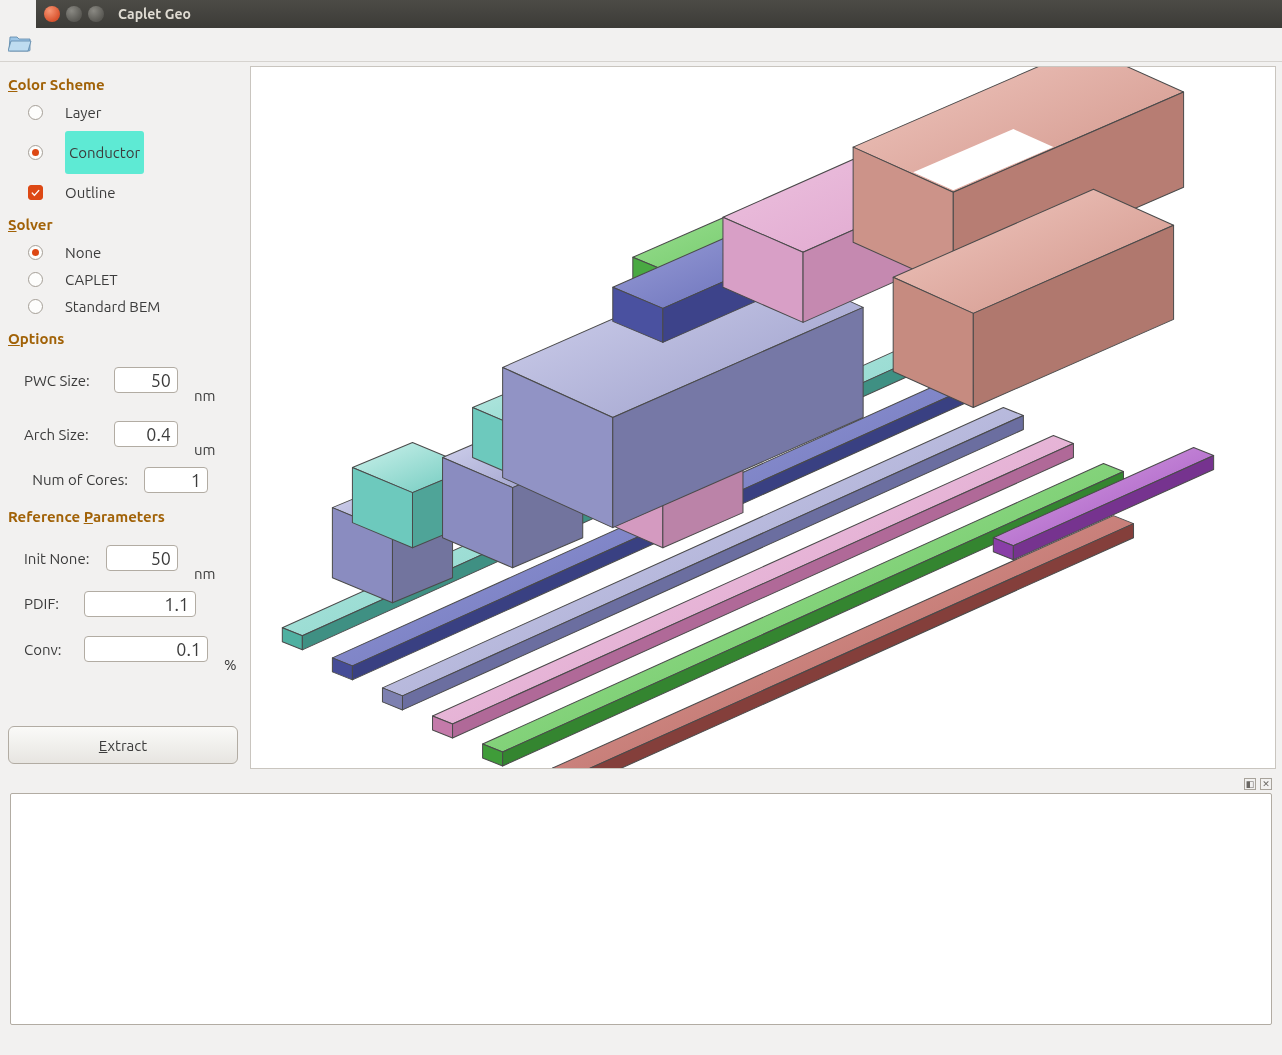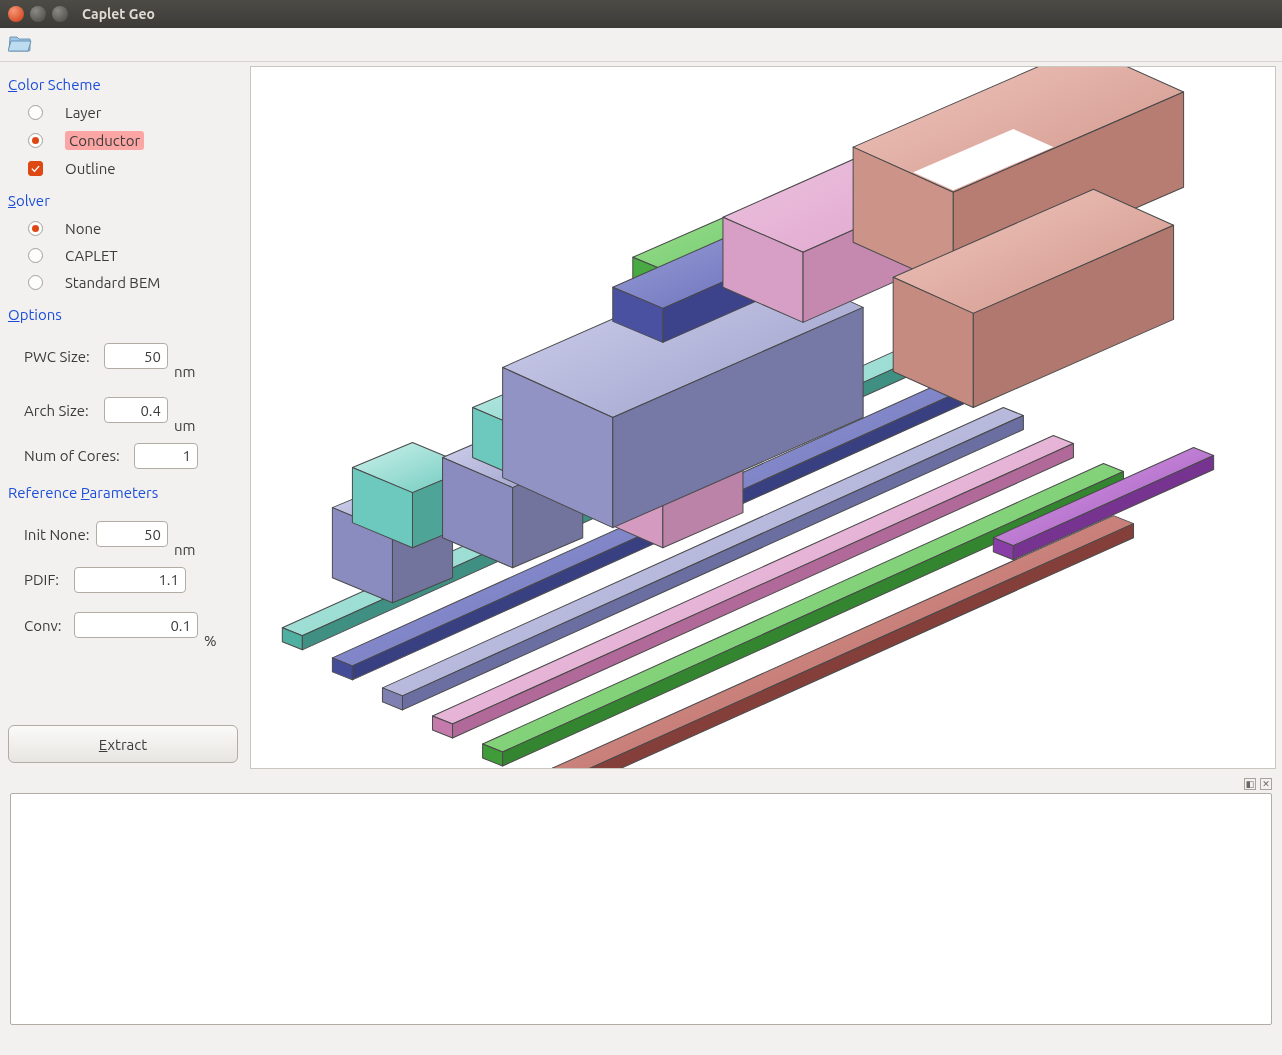--- a/index.html
+++ b/index.html
@@ -15,20 +15,21 @@
     flex-direction: column;
   }
   
   .titlebar {
     height: 28px;
     background: linear-gradient(to bottom, #4c4b46, #3c3b37);
     display: flex;
     align-items: center;
     padding: 0 8px;
     gap: 8px;
+    margin-left: 36px;
   }
   .window-controls { display: flex; gap: 6px; }
   .wc {
     width: 16px; height: 16px; border-radius: 50%;
     display: inline-block;
   }
   .wc-close { background: radial-gradient(circle at 35% 30%, #f79674, #d9532e 70%); }
   .wc-min   { background: radial-gradient(circle at 35% 30%, #8a8983, #5a5954 70%); }
   .wc-max   { background: radial-gradient(circle at 35% 30%, #8a8983, #5a5954 70%); }
   .title-text { color: #dfdbd2; font-weight: bold; font-size: 14px; margin-left: 6px; }
@@ -47,69 +48,69 @@
     flex: 1;
     display: flex;
     min-height: 0;
   }
   .sidebar {
     width: 246px;
     padding: 14px 8px 12px 8px;
     display: flex; flex-direction: column;
   }
   .group-header {
-    font-weight: normal;
-    color: #1d4ed8;
+    font-weight: bold;
+    color: #a16207;
     margin: 10px 0 6px 0;
   }
   .group-header:first-child { margin-top: 0; }
 
   .radio-row, .check-row {
     display: flex; align-items: center; gap: 22px;
     padding: 5px 0 5px 20px;
     cursor: pointer;
   }
   .radio {
     width: 15px; height: 15px; border-radius: 50%;
     border: 1px solid #a59f97; background: #fdfdfc;
     display: flex; align-items: center; justify-content: center;
   }
   .radio.checked::after {
     content: ""; width: 7px; height: 7px; border-radius: 50%;
     background: #dd4814;
   }
   .radio-label.highlight {
-    background: #fca5a5;
-    padding: 1px 4px; border-radius: 3px;
+    background: #5eead4;
+    padding: 13px 4px; border-radius: 3px;
   }
   .checkbox {
     width: 15px; height: 15px; border-radius: 3px;
     border: 1px solid #a59f97;
     background: #fdfdfc;
     display: flex; align-items: center; justify-content: center;
     font-size: 12px; color: #fff;
   }
   .checkbox.checked {
     background: #dd4814; border-color: #dd4814;
   }
   .checkbox.checked::after { content: "✓"; font-weight: bold; line-height: 1; }
 
   .form-row {
-    display: flex; align-items: center; gap: 6px;
+    display: flex; align-items: center; gap: 16px;
     padding: 3px 0 3px 16px;
   }
   .form-label { flex: 0 0 auto; }
   .form-input {
     border: 1px solid #b2aca3;
     border-radius: 4px;
     height: 26px;
     padding: 0 6px;
     text-align: right;
     font-family: inherit;
-    font-size: 15px;
+    font-size: 18px;
     color: #3c3c3c;
     background: #fff;
   }
   .unit { width: 26px; text-align: left; color: #3c3c3c; margin-top: 31px; }
 
   .buttons { margin-top: auto; padding-top: 50px; display: flex; flex-direction: column; gap: 10px; }
   .btn {
     height: 38px;
     border: 1px solid #b2aca3;
     border-radius: 6px;
@@ -204,21 +205,21 @@
       <span class="form-label" style="width:74px;">PWC Size:</span>
       <input class="form-input" style="width: 64px;" value="50">
       <span class="unit">nm</span>
     </div>
     <div class="form-row">
       <span class="form-label" style="width:74px;">Arch Size:</span>
       <input class="form-input" style="width: 64px;" value="0.4">
       <span class="unit">um</span>
     </div>
     <div class="form-row">
-      <span class="form-label" style="width:104px;">Num of Cores:</span>
+      <span class="form-label" style="width:104px;text-align:right;">Num of Cores:</span>
       <input class="form-input" style="width: 64px;" value="1">
       <span class="unit"></span>
     </div>
 
     <div class="group-header"><span>Reference </span><span class="ak">P</span><span>arameters</span></div>
     <div class="form-row">
       <span class="form-label" style="width:66px;">Init None:</span>
       <input class="form-input" style="width: 72px;" value="50">
       <span class="unit">nm</span>
     </div>

